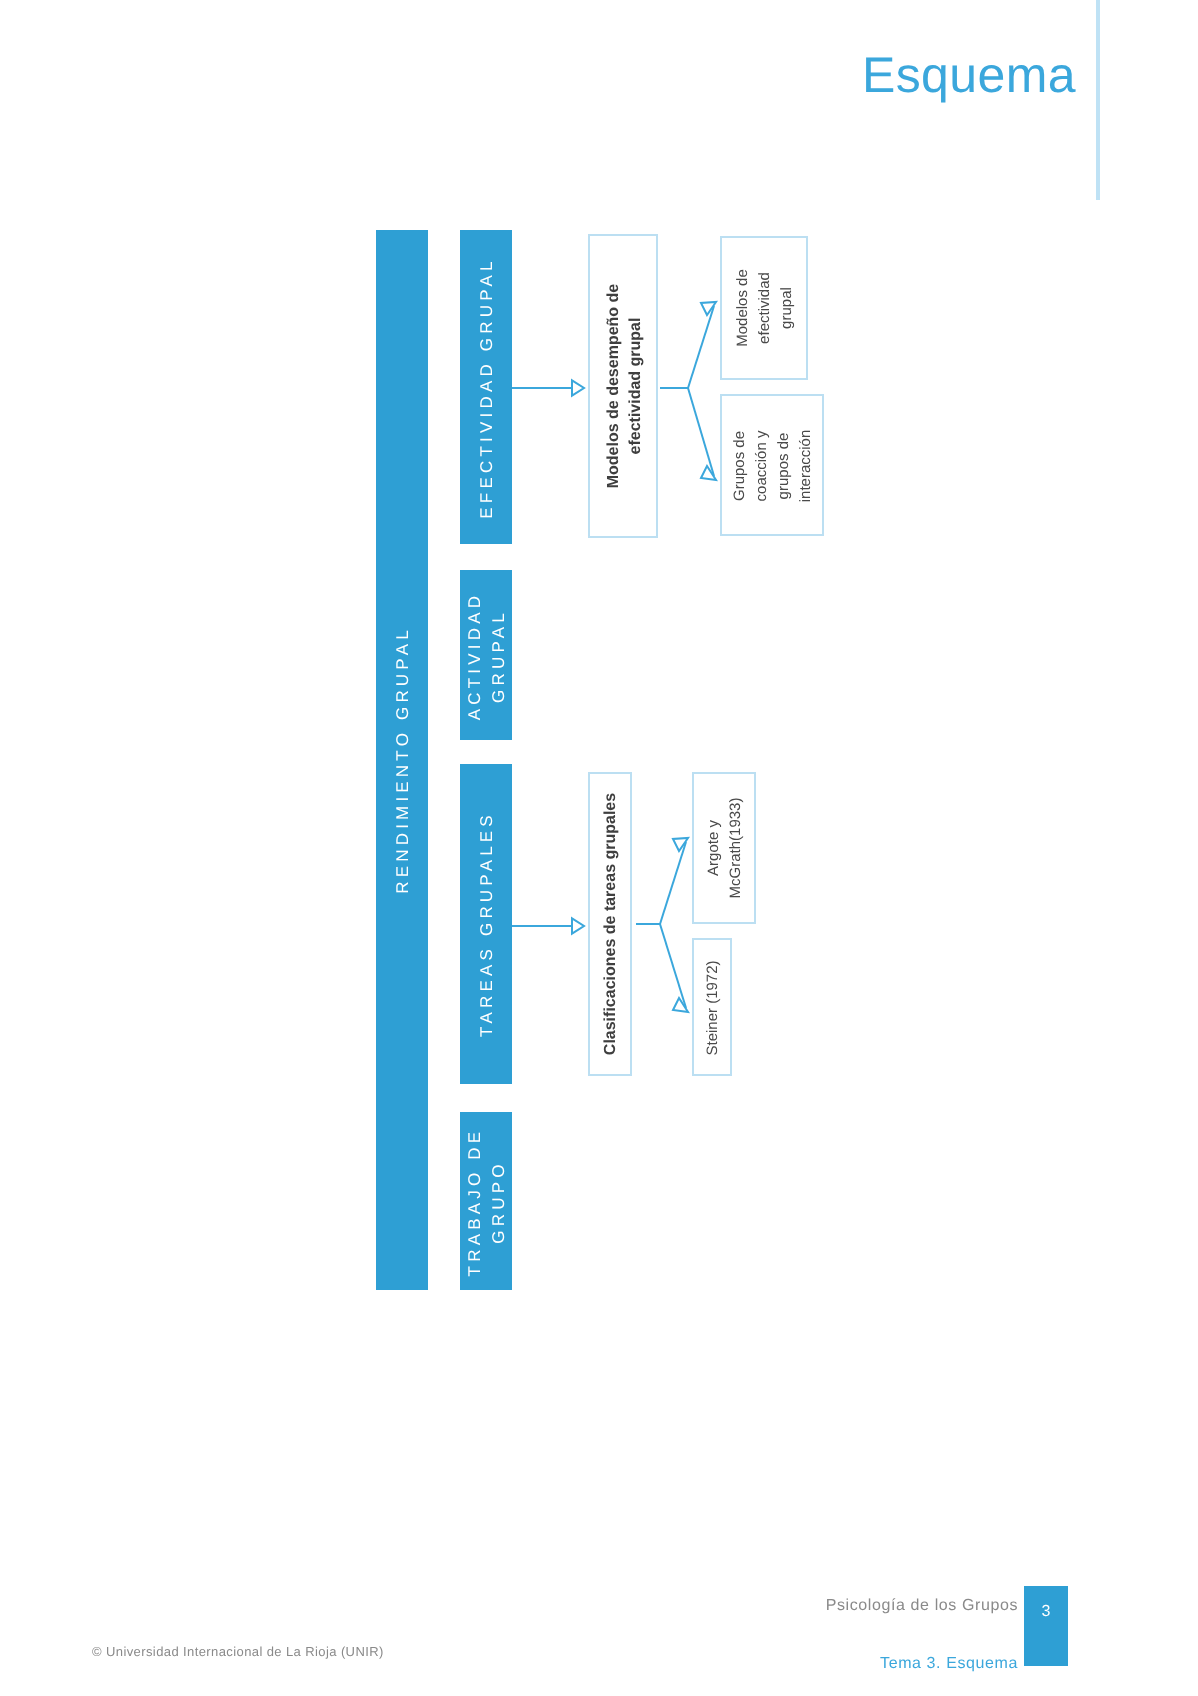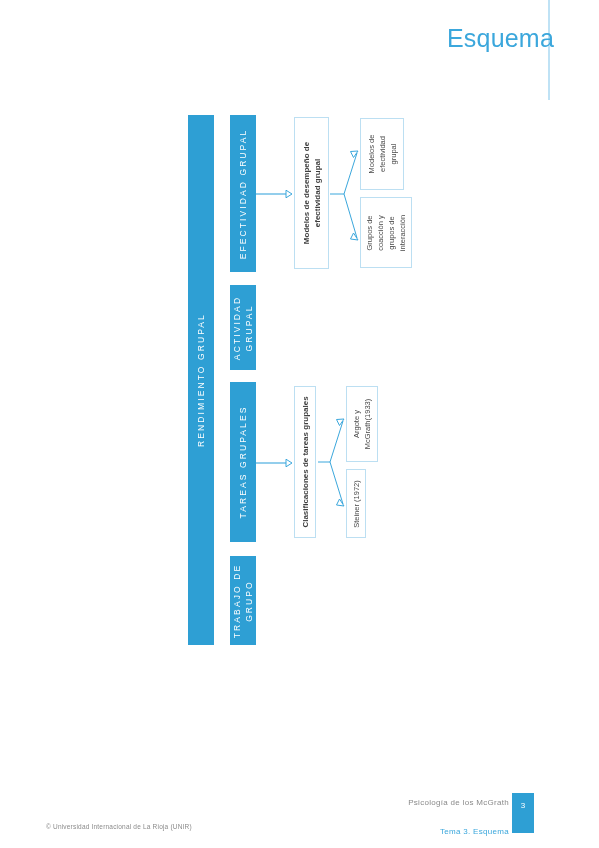--- a/index.html
+++ b/index.html
@@ -19,21 +19,20 @@
   #page-title {
     position: absolute;
     left: 0;
     top: 24px;
     width: 538px;
     text-align: right;
     font-size: 25px;
     font-weight: 400;
     color: #3ba7dc;
     letter-spacing: 0.2px;
-    padding-left: 16px;
   }
   #header-rule {
     position: absolute;
     left: 548px;
     top: 0;
     width: 2px;
     height: 100px;
     background: #bfe2f5;
   }
 
@@ -225,18 +224,18 @@
     <span class="vlabel" style="white-space:pre;">Argote y
 McGrath(1933)</span>
   </div>
 
   <div class="whitebox wb-leaf" style="left:346px; top:469px; width:20px; height:69px;">
     <span class="vlabel">Steiner (1972)</span>
   </div>
 
 </div>
 
-<div id="footer-course">Psicología de  los McGrath</div>
+<div id="footer-course">Psicología de  los Grupos</div>
 <div id="footer-topic">Tema 3. Esquema</div>
 <div id="page-number-box">
   <div id="page-number">3</div>
 </div>
 <div id="copyright">© Universidad Internacional de La Rioja (UNIR)</div>
 
 </body></html>

